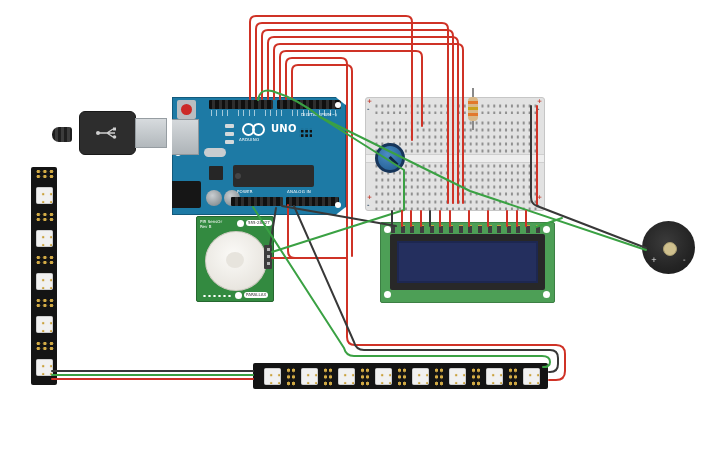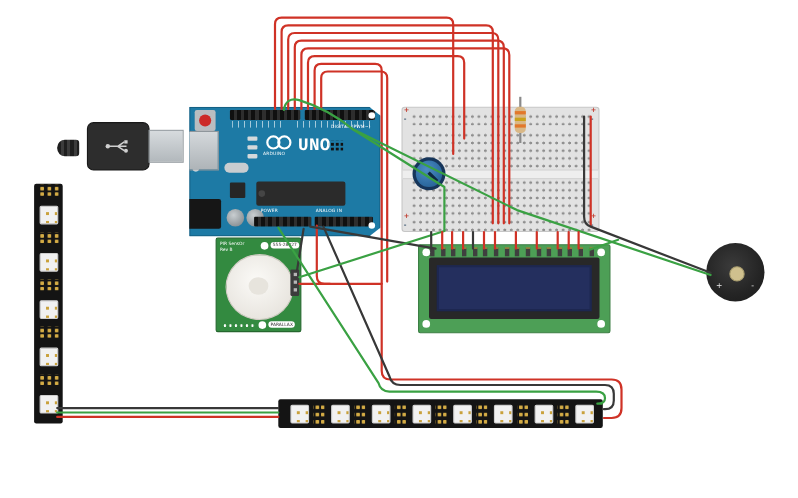--- a/index.html
+++ b/index.html
@@ -95,21 +95,21 @@
     <div class="header" style="left:36px;top:2px;width:64px;"></div>
     <div class="header" style="left:104px;top:2px;width:64px;"></div>
     <div class="ticks" style="left:38px;top:12px;width:128px;"></div>
     <div class="ard-label" style="left:88px;top:15px;width:76px;text-align:right;font-size:4px;">DIGITAL (PWM~)</div>
     <div class="led-ind" style="left:52px;top:26px;"></div>
     <div class="led-ind" style="left:52px;top:34px;"></div>
     <div class="led-ind" style="left:52px;top:42px;"></div>
     <div class="ring" style="left:69px;top:25px;"></div>
     <div class="ring" style="left:79px;top:25px;"></div>
     <div class="ard-label" style="left:66px;top:40px;font-size:4px;">ARDUINO</div>
-    <div class="ard-label" style="left:98px;top:26px;font-size:16px;font-weight:bold;font-family:Liberation Mono, monospace;">UNO</div>
+    <div class="ard-label" style="left:98px;top:26px;font-size:10px;font-weight:bold;">UNO</div>
     <div class="abs" style="left:126px;top:30px;width:13px;height:9px;background-image:radial-gradient(circle,#111 1.4px,transparent 1.7px);background-size:4.4px 4.4px;background-position:1px 1px;"></div>
     <div class="abs" style="left:31px;top:50px;width:22px;height:9px;background:#c9cdd0;border-radius:5px;"></div>
     <div class="abs" style="left:36px;top:68px;width:14px;height:14px;background:#262626;border-radius:1px;"></div>
     <div class="abs" style="left:60px;top:67px;width:81px;height:22px;background:#2b2b2b;border-radius:2px;">
       <div class="abs" style="left:2px;top:8px;width:6px;height:6px;background:#454545;border-radius:50%;"></div>
     </div>
     <div class="cap" style="left:33px;top:92px;"></div>
     <div class="cap" style="left:51px;top:92px;"></div>
     <div class="abs" style="left:-6px;top:83px;width:34px;height:27px;background:#161616;border-radius:2px;"></div>
     <div class="ard-label" style="left:64px;top:92px;font-size:4px;">POWER</div>

